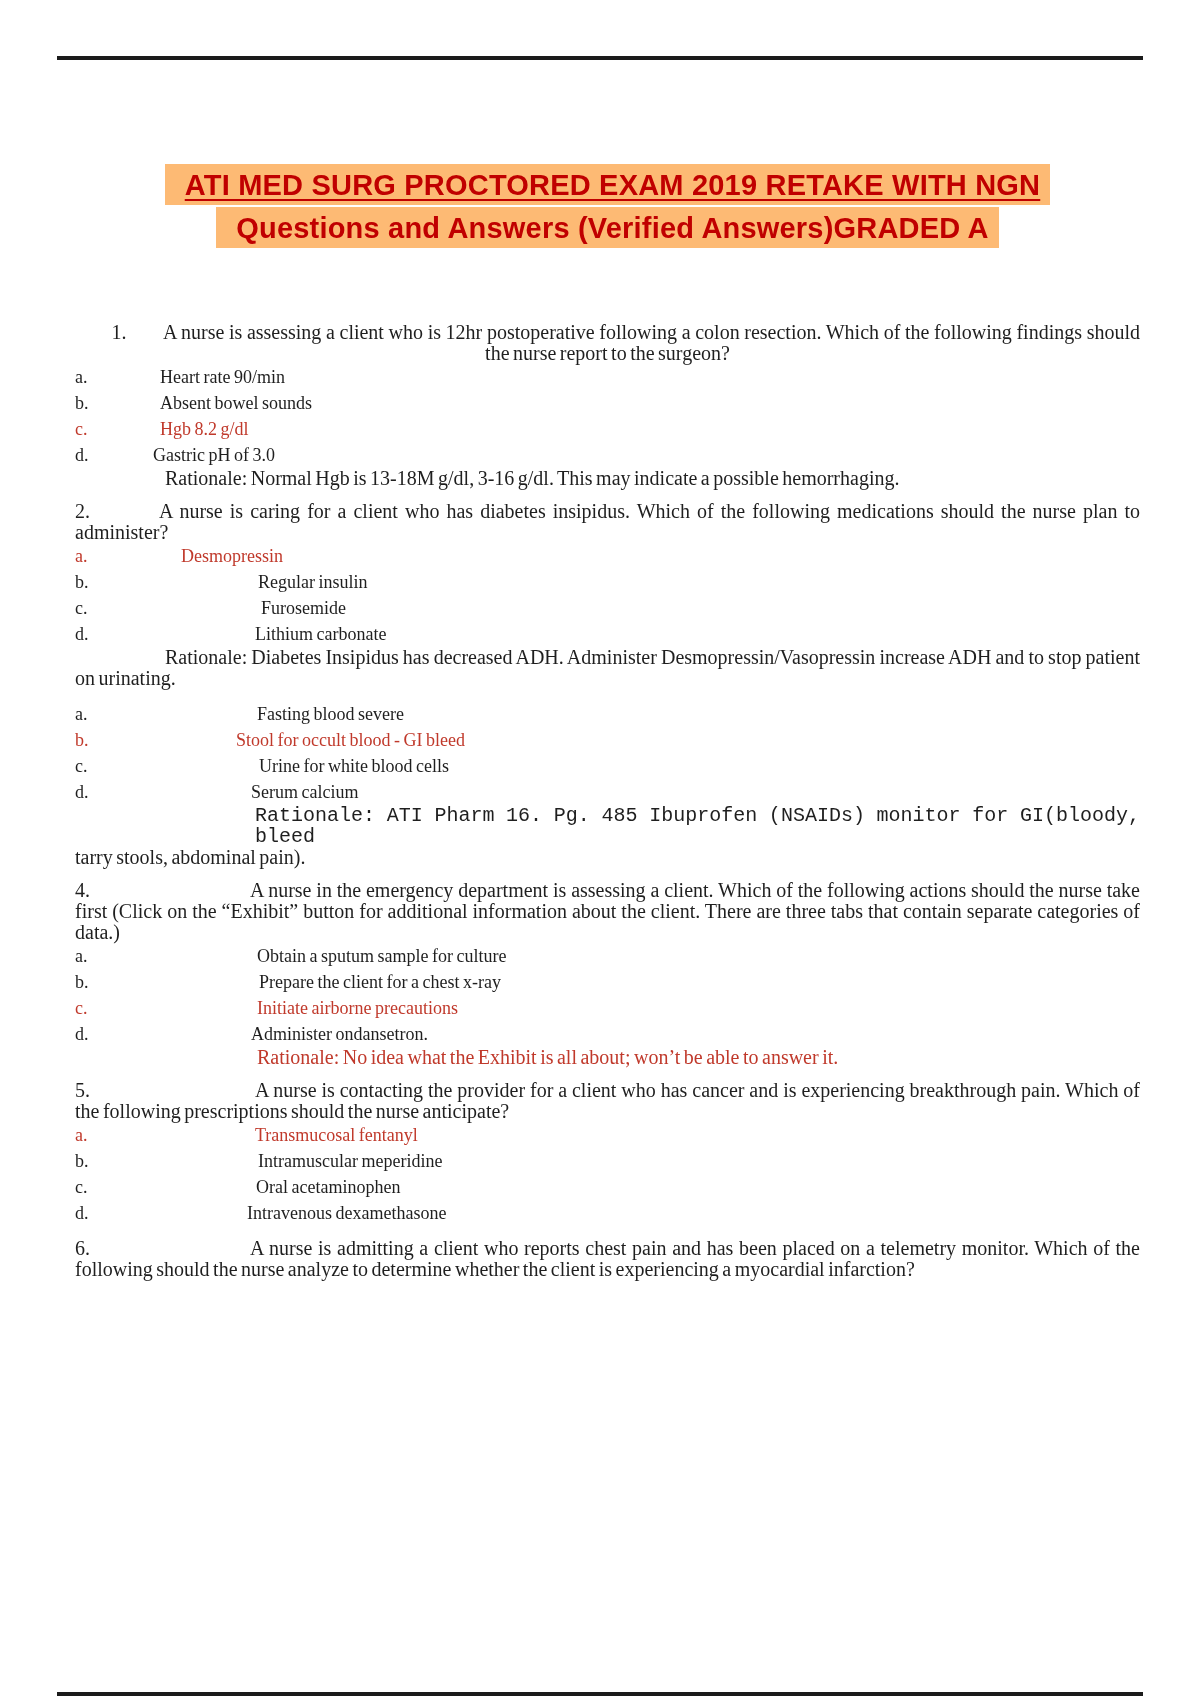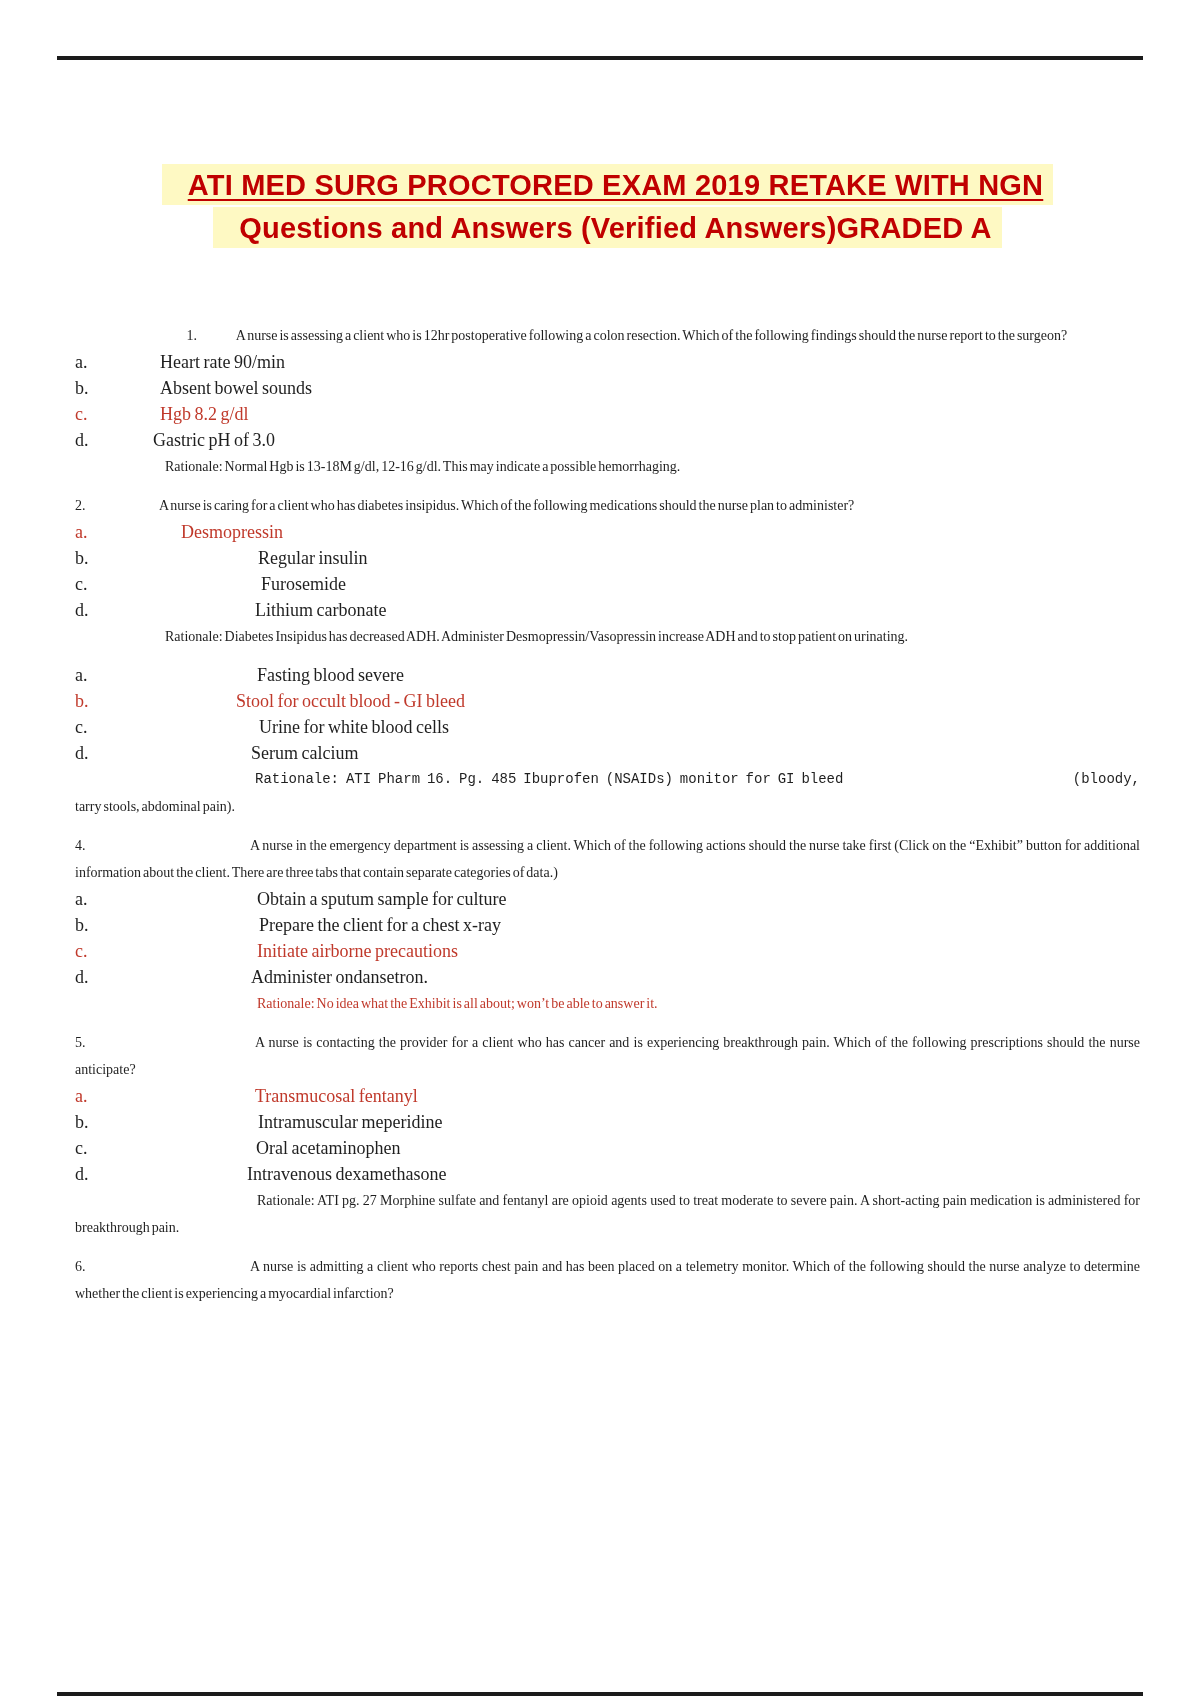--- a/index.html
+++ b/index.html
@@ -27,41 +27,41 @@
     top: 0;
     width: 1065px;
   }
   .title-wrap {
     margin-top: 164px;
     text-align: center;
     font-family: "Liberation Sans", sans-serif;
   }
   .title-line {
     display: inline-block;
-    background: #fef9c3;
+    background: #fdba74;
     color: #c00000;
     font-weight: bold;
     font-size: 29px;
     line-height: 36px;
-    padding: 3px 10px 2px 26px;
+    padding: 3px 10px 2px 20px;
     margin-bottom: 2px;
     letter-spacing: 0.2px;
   }
   .title-line.underlined {
     text-decoration: underline;
     text-decoration-thickness: 2px;
     text-underline-offset: 4px;
   }
   .questions { margin-top: 72px; }
   .q-block { margin-top: 0; }
   .q-block + .q-block { margin-top: 12px; }
   p { margin: 0; }
   .q-text, .rationale, .rat-line {
-    font-size: 14px;
-    line-height: 27px;
+    font-size: 20px;
+    line-height: 21px;
     text-align: justify;
     word-spacing: -1.5px;
   }
   .q-text.center-last { text-align-last: center; }
   .q-num { display: inline-block; }
   .opt {
     display: flex;
     font-size: 18px;
     line-height: 26px;
     word-spacing: -1px;
@@ -100,21 +100,21 @@
             <span class="opt-text">Absent bowel sounds</span>
           </p>
           <p class="opt red">
             <span class="opt-letter" style="width: 85px;">c.</span>
             <span class="opt-text">Hgb 8.2 g/dl</span>
           </p>
           <p class="opt">
             <span class="opt-letter" style="width: 78px;">d.</span>
             <span class="opt-text">Gastric pH of 3.0</span>
           </p>
-          <p class="rationale" style="text-indent: 90px;">Rationale: Normal Hgb is 13-18M g/dl, 12-16 g/dl. This may indicate a possible hemorrhaging.</p>
+          <p class="rationale" style="text-indent: 90px;">Rationale: Normal Hgb is 13-18M g/dl, 3-16 g/dl. This may indicate a possible hemorrhaging.</p>
         </div>
         <div class="q-block">
           <p class="q-text"><span class="q-num" style="width: 84px;">2.</span>A nurse is caring for a client who has diabetes insipidus. Which of the following medications should the nurse plan to administer?</p>
           <p class="opt red">
             <span class="opt-letter" style="width: 106px;">a.</span>
             <span class="opt-text">Desmopressin</span>
           </p>
           <p class="opt">
             <span class="opt-letter" style="width: 183px;">b.</span>
             <span class="opt-text">Regular insulin</span>
@@ -183,20 +183,19 @@
             <span class="opt-text">Intramuscular meperidine</span>
           </p>
           <p class="opt">
             <span class="opt-letter" style="width: 181px;">c.</span>
             <span class="opt-text">Oral acetaminophen</span>
           </p>
           <p class="opt">
             <span class="opt-letter" style="width: 172px;">d.</span>
             <span class="opt-text">Intravenous dexamethasone</span>
           </p>
-          <p class="rationale" style="text-indent: 182px;">Rationale: ATI pg. 27 Morphine sulfate and fentanyl are opioid agents used to treat moderate to severe pain. A short-acting pain medication is administered for breakthrough pain.</p>
         </div>
         <div class="q-block">
           <p class="q-text"><span class="q-num" style="width: 175px;">6.</span>A nurse is admitting a client who reports chest pain and has been placed on a telemetry monitor. Which of the following should the nurse analyze to determine whether the client is experiencing a myocardial infarction?</p>
         </div>
       </div>
   </div>
 </div>
 
 </body></html>

